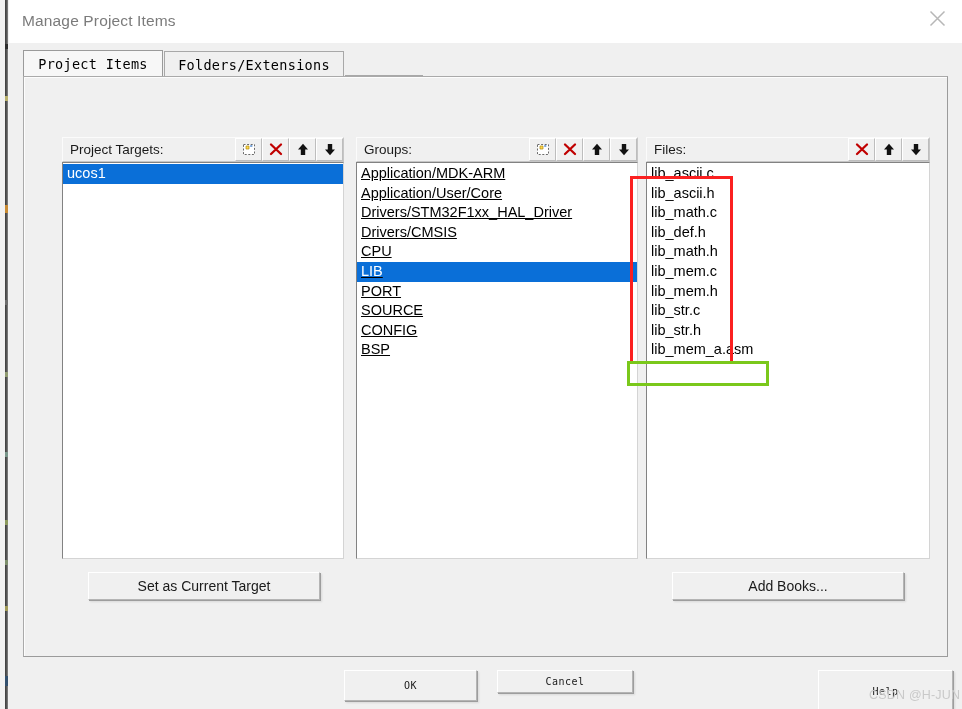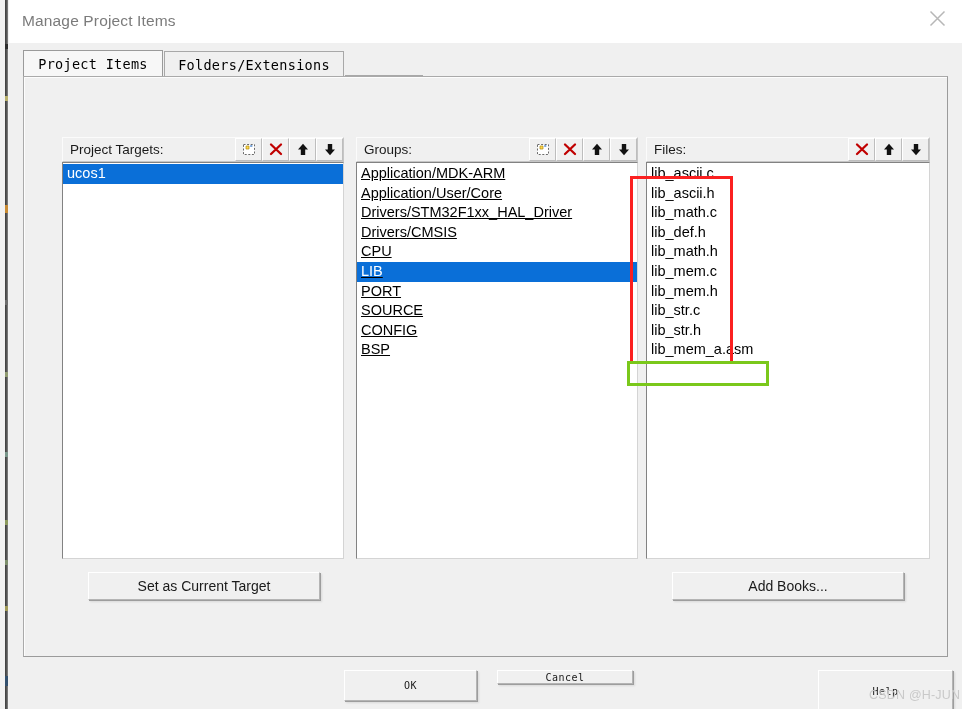--- a/index.html
+++ b/index.html
@@ -351,21 +351,21 @@
       <div class="listrow">lib_str.c</div>
       <div class="listrow">lib_str.h</div>
       <div class="listrow">lib_mem_a.asm</div>
     </div>
 
     <div class="pushbtn" style="left:648px; top:495px; width:232px; height:28px;">Add Books...</div>
 
   </div>
 
   <div class="pushbtn mono" style="left:335px; top:668px; width:133px; height:31px;">OK</div>
-  <div class="pushbtn mono" style="left:488px; top:668px; width:136px; height:14px;">Cancel</div>
+  <div class="pushbtn mono" style="left:488px; top:668px; width:136px; height:23px;">Cancel</div>
   <div class="pushbtn mono" style="left:809px; top:668px; width:135px; height:43px;">Help</div>
 
 </div>
 
 <div class="annot red" style="left:630px; top:176px; width:103px; height:188px;"></div>
 <div class="annot green" style="left:627px; top:361px; width:142px; height:25px;"></div>
 
 <div class="watermark" style="left:869px; top:688px;">CSDN @H-JUN</div>
 
 </body></html>

